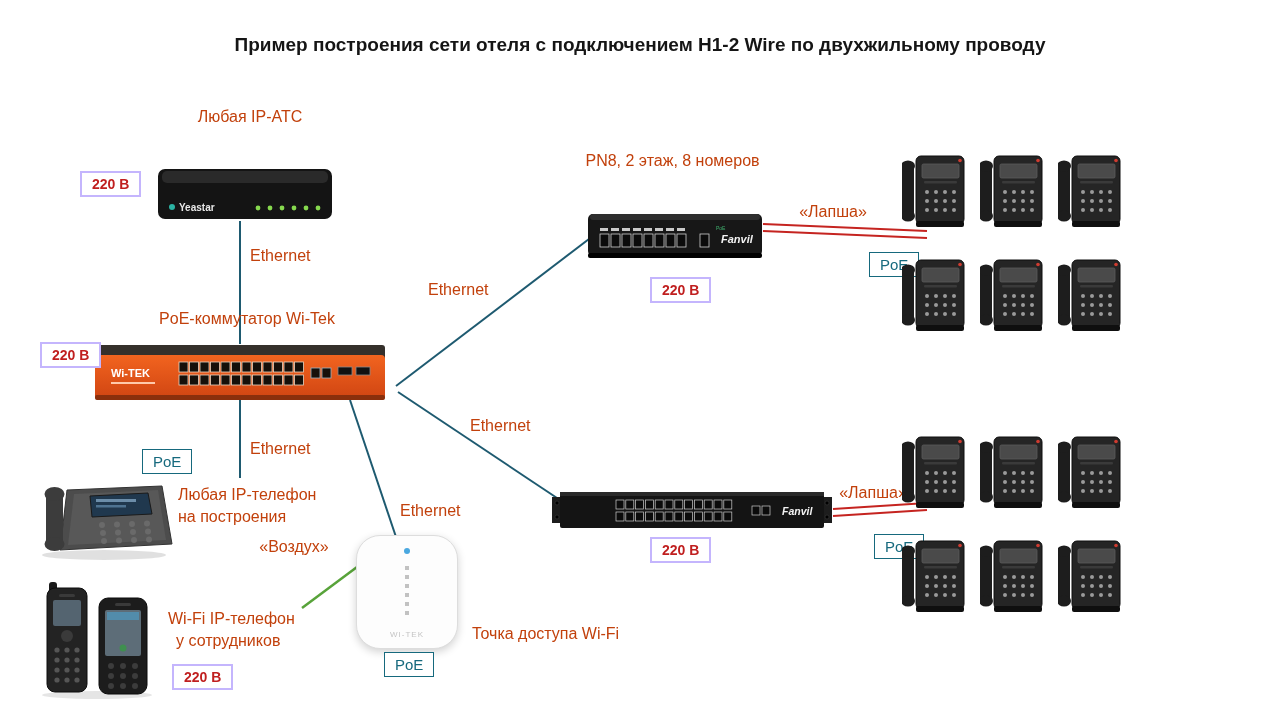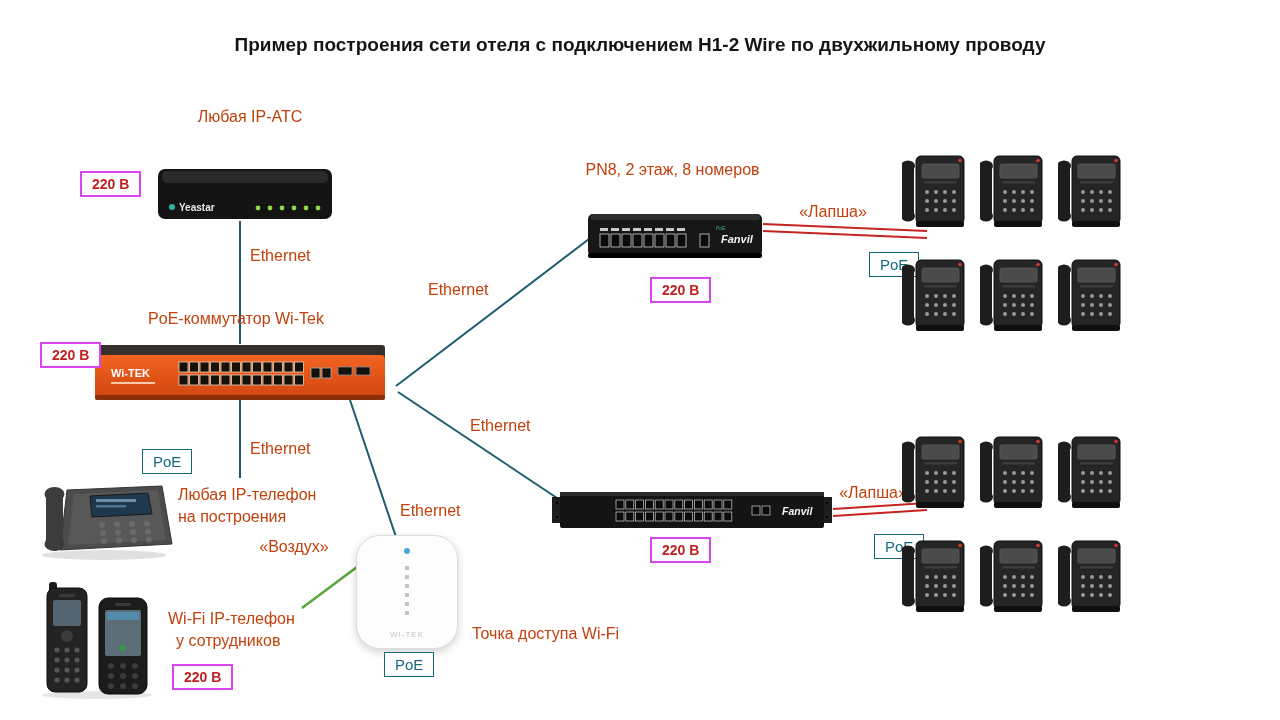--- a/index.html
+++ b/index.html
@@ -2,21 +2,21 @@
 <html><head>
 <meta charset="utf-8">
 <style>
   html,body { margin:0; padding:0; background:#fff; font-family:"Liberation Sans", sans-serif; }
   .canvas { position:relative; width:1124px; height:720px; background:#ffffff; overflow:hidden; }
   .abs { position:absolute; }
   .title { top:34px; left:0; width:1280px; text-align:center; font-size:19px; font-weight:bold; color:#151515; }
   .lbl { font-size:16px; color:#c2410c; white-space:nowrap; }
   .lbl-c { text-align:center; }
   .badge { display:inline-block; background:#fff; font-size:14px; padding:3px 10px; white-space:nowrap; }
-  .badge.power { color:#c01f1f; border:2px solid #d946ef; font-weight:bold; }
+  .badge.power { color:#c01f1f; border:2px solid #c4b5fd; font-weight:bold; }
   .badge.poe { color:#16697d; border:1.5px solid #16697d; font-size:15px; }
   .lines { left:0; top:0; pointer-events:none; }
   .net { stroke:#1e5a70; stroke-width:2; }
   .red { stroke:#c52420; stroke-width:2; }
   .green { stroke:#58a33a; stroke-width:2.5; }
   .phone-grid { display:grid; grid-template-columns:repeat(4,78px); grid-auto-rows:104px; }
   .ap { width:100px; height:112px; background:#fdfdfd; border:1px solid #ddd; border-radius:24px;
         box-shadow:0 3px 8px rgba(0,0,0,0.18); }
   .ap-led { position:absolute; left:47px; top:12px; width:6px; height:6px; border-radius:50%; background:#4aa8e0; }
   .ap-slot { position:absolute; left:48px; top:30px; width:4px; height:54px;
@@ -78,21 +78,21 @@
     <circle cx="100" cy="45" r="2.4" fill="#86d94e"></circle>
       <circle cx="112" cy="45" r="2.4" fill="#86d94e"></circle>
       <circle cx="124" cy="45" r="2.4" fill="#86d94e"></circle>
       <circle cx="136" cy="45" r="2.4" fill="#86d94e"></circle>
       <circle cx="148" cy="45" r="2.4" fill="#86d94e"></circle>
       <circle cx="160" cy="45" r="2.4" fill="#86d94e"></circle>
   </svg>
   <span class="abs badge power" style="left:80px;top:171px">220 В</span>
   <div class="abs lbl" style="left:250px;top:247px">Ethernet</div>
 
-  <div class="abs lbl lbl-c" style="left:86px;top:310px;width:300px">PoE-коммутатор Wi-Tek</div>
+  <div class="abs lbl lbl-c" style="left:97px;top:310px;width:300px">PoE-коммутатор Wi-Tek</div>
   <svg class="abs" style="left:95px;top:345px" width="290" height="55" viewBox="0 0 290 55">
     <defs>
       <linearGradient id="swg" x1="0" y1="0" x2="0" y2="1">
         <stop offset="0" stop-color="#f2641f"></stop>
           <stop offset="1" stop-color="#cf4412"></stop>
       </linearGradient>
       <rect id="prt" width="9" height="10" fill="#16100a" stroke="#e7d6c4" stroke-width="0.8"></rect>
       <rect id="prtb" width="9" height="10" fill="#16100a" stroke="#9fb4c0" stroke-width="0.8"></rect>
     </defs>
     <rect x="0" y="0" width="290" height="16" rx="3" fill="#35302b"></rect>
@@ -129,21 +129,21 @@
     <rect x="243" y="22" width="14" height="8" fill="#111" stroke="#8a8a8a" stroke-width="0.8"></rect>
     <rect x="261" y="22" width="14" height="8" fill="#111" stroke="#8a8a8a" stroke-width="0.8"></rect>
   </svg>
   <span class="abs badge power" style="left:40px;top:342px">220 В</span>
 
   <div class="abs lbl" style="left:428px;top:281px">Ethernet</div>
   <div class="abs lbl" style="left:470px;top:417px">Ethernet</div>
   <div class="abs lbl" style="left:250px;top:440px">Ethernet</div>
   <div class="abs lbl" style="left:400px;top:502px">Ethernet</div>
 
-  <div class="abs lbl lbl-c" style="left:555px;top:161px;width:235px">PN8, 2 этаж, 8 номеров</div>
+  <div class="abs lbl lbl-c" style="left:555px;top:152px;width:235px">PN8, 2 этаж, 8 номеров</div>
   <svg class="abs" style="left:588px;top:210px" width="174" height="50" viewBox="0 0 174 50">
     <defs>
         <rect id="p8" width="9" height="13" fill="#0b0b0b" stroke="#cfcfcf" stroke-width="0.8"></rect>
       </defs>
     <rect x="0" y="4" width="174" height="42" rx="5" fill="#171717"></rect>
     <rect x="2" y="4" width="170" height="6" rx="3" fill="#2e2e2e"></rect>
     <rect x="0" y="43" width="174" height="5" rx="2" fill="#000"></rect>
     <rect x="12" y="18" width="8" height="3" fill="#c9c9c9"></rect>
       <rect x="23" y="18" width="8" height="3" fill="#c9c9c9"></rect>
       <rect x="34" y="18" width="8" height="3" fill="#c9c9c9"></rect>

